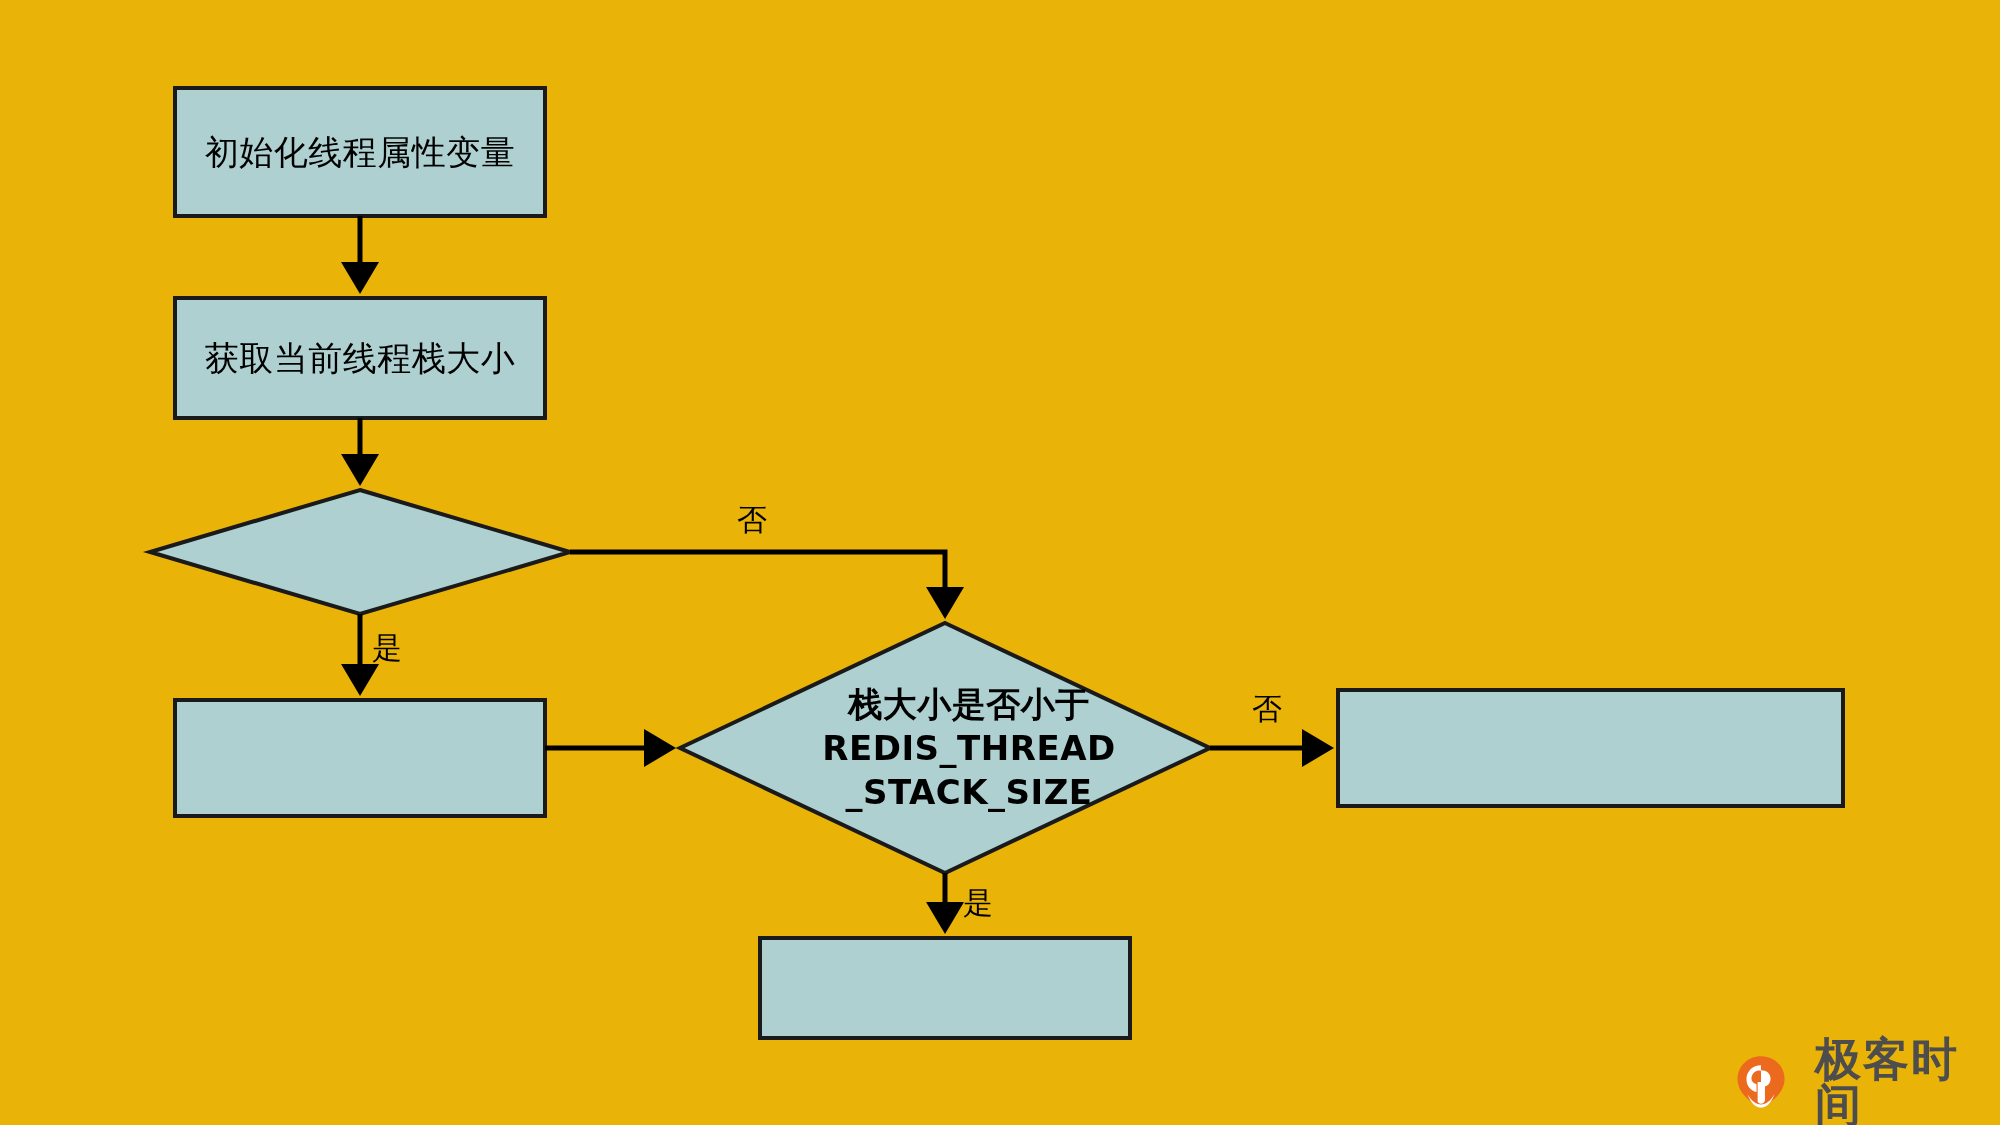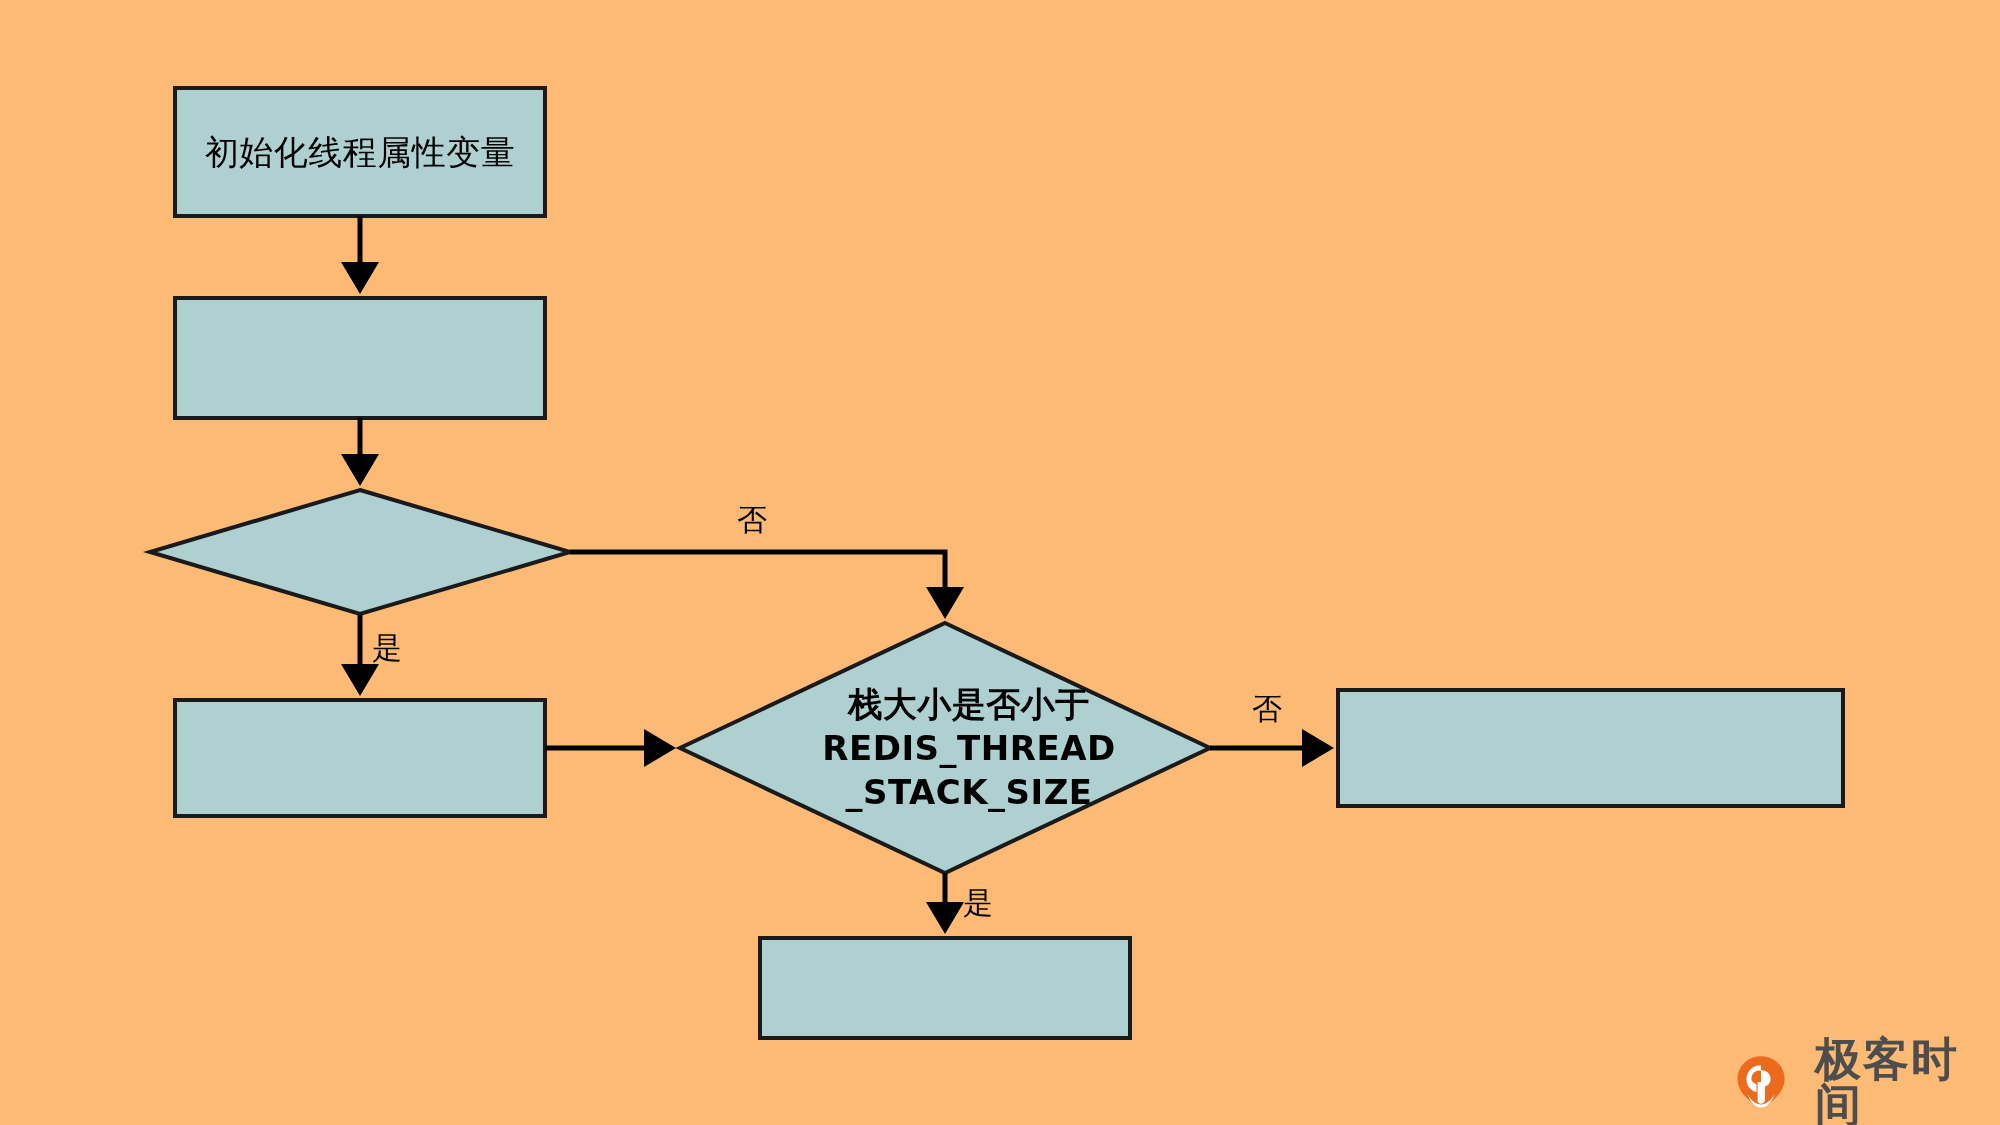--- a/index.html
+++ b/index.html
@@ -8,21 +8,21 @@
     padding: 0;
     background: #f4f5f7;
   }
   body {
     font-family: "DejaVu Sans", "Liberation Sans", sans-serif;
   }
   #canvas {
     position: relative;
     width: 2000px;
     height: 1125px;
-    background: #fdba74;
+    background: #eab308;
     overflow: hidden;
   }
   #flow-svg {
     position: absolute;
     top: 0;
     left: 0;
     width: 2000px;
     height: 1125px;
   }
   .node-label {
@@ -110,20 +110,21 @@
       <path d="M545,748 L670,748" marker-end="url(#arrowhead)"></path>
 
       <path d="M945,873 L945,928" marker-end="url(#arrowhead)"></path>
 
       <path d="M1210,748 L1328,748" marker-end="url(#arrowhead)"></path>
     </g>
   </svg>
 
   <div class="node-label" style="left:175px; top:88px; width:370px; height:128px;">初始化线程属性变量</div>
 
+  <div class="node-label" style="left:175px; top:298px; width:370px; height:120px;">获取当前线程栈大小</div>
 
 
 
   <div class="node-label" style="left:704px; top:623px; width:530px; height:250px;font-weight:bold;">栈大小是否小于
 REDIS_THREAD
 _STACK_SIZE</div>
 
 
 
   <div class="edge-label" style="left:737px; top:505px;">否</div>

